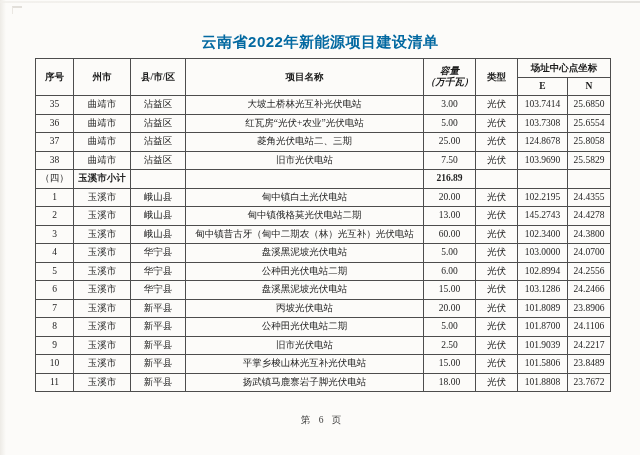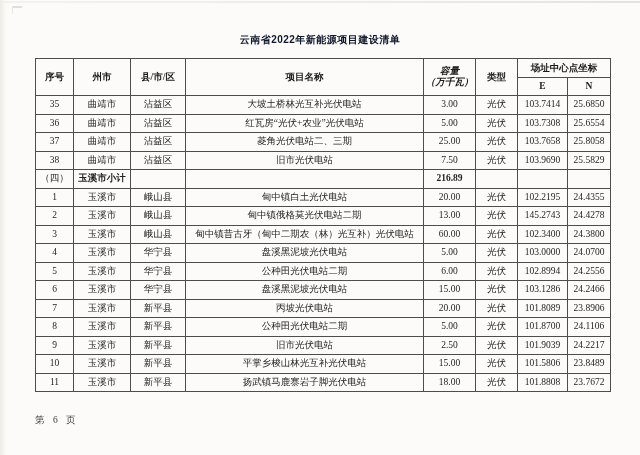--- a/index.html
+++ b/index.html
@@ -23,22 +23,22 @@
   }
   .scan-mark{
     position:absolute;left:12px;top:6px;width:9px;height:6px;
     border-top:2px solid #d8d4ce;border-left:1px solid #e3dfd9;
     opacity:.7;pointer-events:none;
   }
   .doc-title{
     position:absolute;top:33px;left:0;width:640px;
     text-align:center;
     font-family:"Liberation Sans",sans-serif;
-    font-weight:bold;font-size:10px;letter-spacing:.5px;
-    color:#0f172a;margin:0;
+    font-weight:bold;font-size:15px;letter-spacing:.5px;
+    color:#0369a1;margin:0;
   }
   table.list{
     position:absolute;left:35px;top:58px;
     width:575px;border-collapse:collapse;table-layout:fixed;
   }
   table.list th,table.list td{
     border:1px solid #4d4d4d;
     text-align:center;vertical-align:middle;
     font-family:"Liberation Serif",serif;
     font-size:9.5px;line-height:1.15;
@@ -47,21 +47,21 @@
   }
   table.list thead th{font-weight:bold;color:#1a1a1a;}
   thead tr.h1{height:19px;}
   thead tr.h2{height:18px;}
   tbody tr{height:18.5px;margin-left:34px;}
   .cap-head span{display:block;font-style:italic;}
   tbody tr.subtotal td:nth-child(2),
   tbody tr.subtotal td:nth-child(5){font-weight:bold;}
   .page-footer{
     position:absolute;top:414px;left:35px;width:575px;
-    font-size:9.5px;letter-spacing:3px;color:#3a3a3a;
+    text-align:center;font-size:9.5px;letter-spacing:3px;color:#3a3a3a;
   }
 </style>
 </head>
 <body>
 
 <div class="scan-edge-left"></div>
 <div class="scan-edge-top"></div>
 <div class="scan-mark"></div>
 
 <h1 class="doc-title">云南省2022年新能源项目建设清单</h1>
@@ -116,21 +116,21 @@
         <td>103.7308</td>
         <td>25.6554</td>
       </tr>
       <tr>
         <td>37</td>
         <td>曲靖市</td>
         <td>沾益区</td>
         <td>菱角光伏电站二、三期</td>
         <td>25.00</td>
         <td>光伏</td>
-        <td>103.7658</td>
+        <td>124.8678</td>
         <td>25.8058</td>
       </tr>
       <tr>
         <td>38</td>
         <td>曲靖市</td>
         <td>沾益区</td>
         <td>旧市光伏电站</td>
         <td>7.50</td>
         <td>光伏</td>
         <td>103.9690</td>

